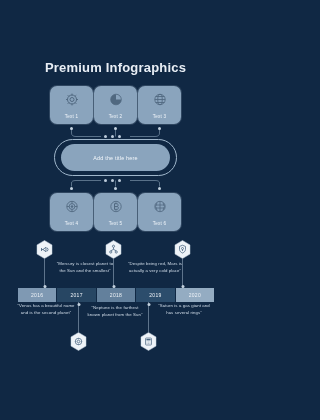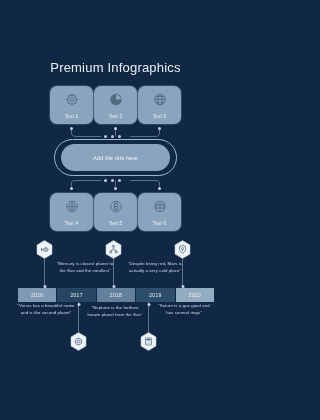--- a/index.html
+++ b/index.html
@@ -25,21 +25,21 @@
   
   #page-title {
     position: absolute;
     top: 60px;
     left: 0;
     width: 231px;
     text-align: center;
     font-size: 13px;
     letter-spacing: .2px;
     color: #e8eef5;
-    font-weight: 400;
+    font-weight: 700;
   }
 
   
   .card {
     position: absolute;
     width: 43px;
     height: 38px;
     border-radius: 7px;
     background: #8aa4bd;
     box-shadow: 0 0 0 1px rgba(190,210,230,.18);

